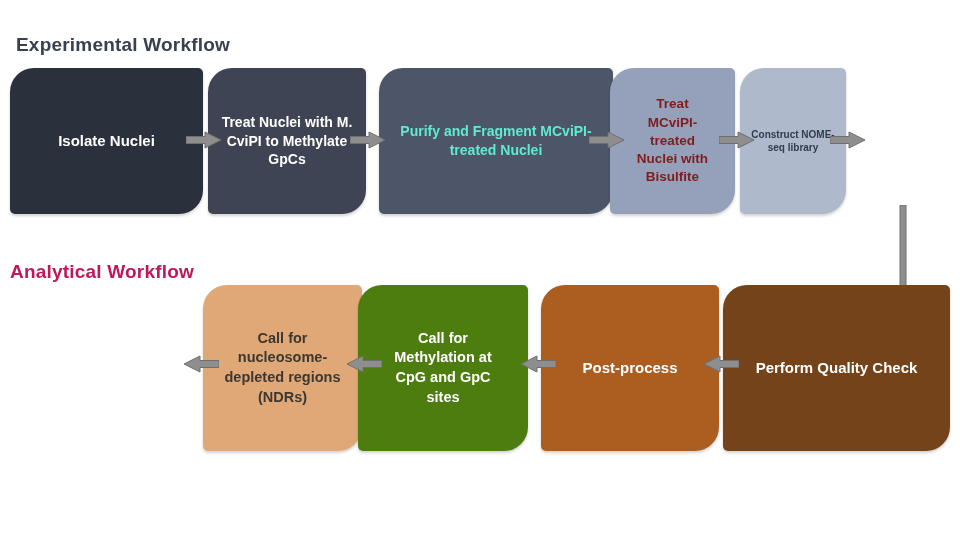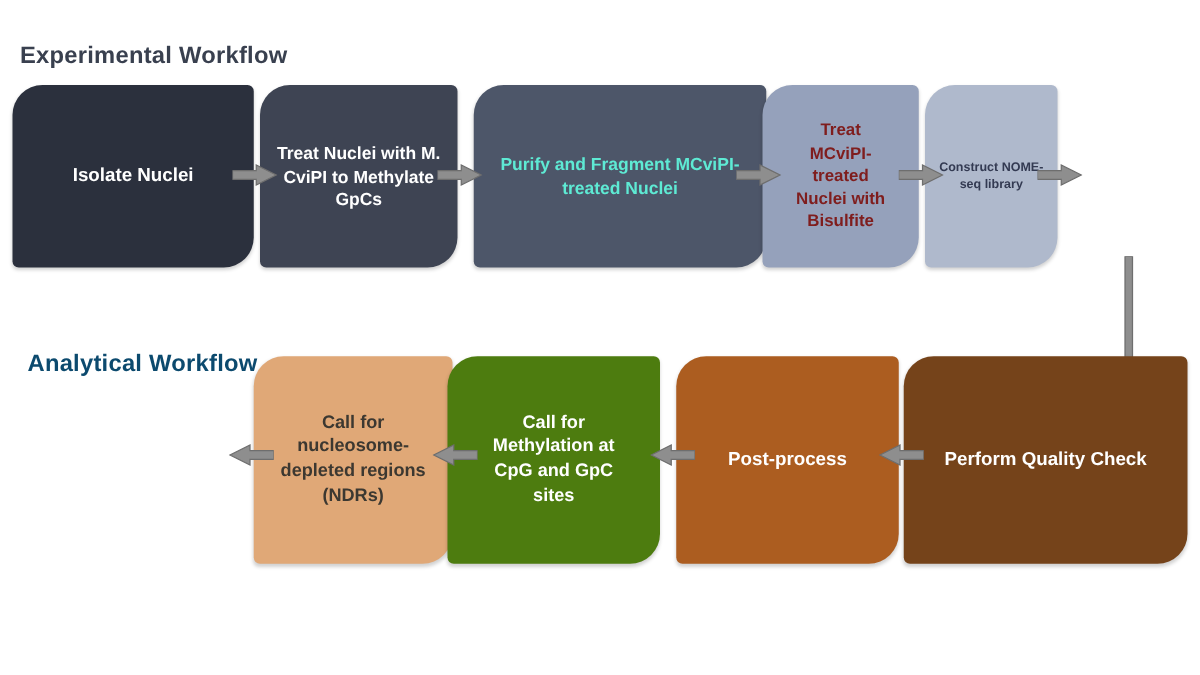--- a/index.html
+++ b/index.html
@@ -4,21 +4,21 @@
 <style>
   html,body{margin:0;padding:0;background:#ffffff;}
   .canvas{
     position:relative;width:960px;height:540px;background:#ffffff;overflow:hidden;
     font-family:"Liberation Sans","DejaVu Sans",sans-serif;
   }
   .heading{
     position:absolute;font-size:19px;font-weight:bold;letter-spacing:.2px;white-space:nowrap;
   }
   .heading.exp{left:16px;top:34px;color:#39404F;}
-  .heading.ana{left:22px;top:261px;color:#0c4a6e;margin-top:20px;}
+  .heading.ana{left:10px;top:261px;color:#be185d;}
   .box{
     position:absolute;display:flex;align-items:center;justify-content:center;
     text-align:center;font-weight:bold;line-height:1.35;
     border-radius:24px 5px 24px 5px;
     box-shadow:0 2px 3px rgba(0,0,0,.18);
     box-sizing:border-box;
   }
   
   .erow{top:68px;height:146px;font-size:14px;}
   .e1{left:10px;width:193px;background:#2B303D;color:#FFFFFF;font-size:15px;padding:0 18px;}

